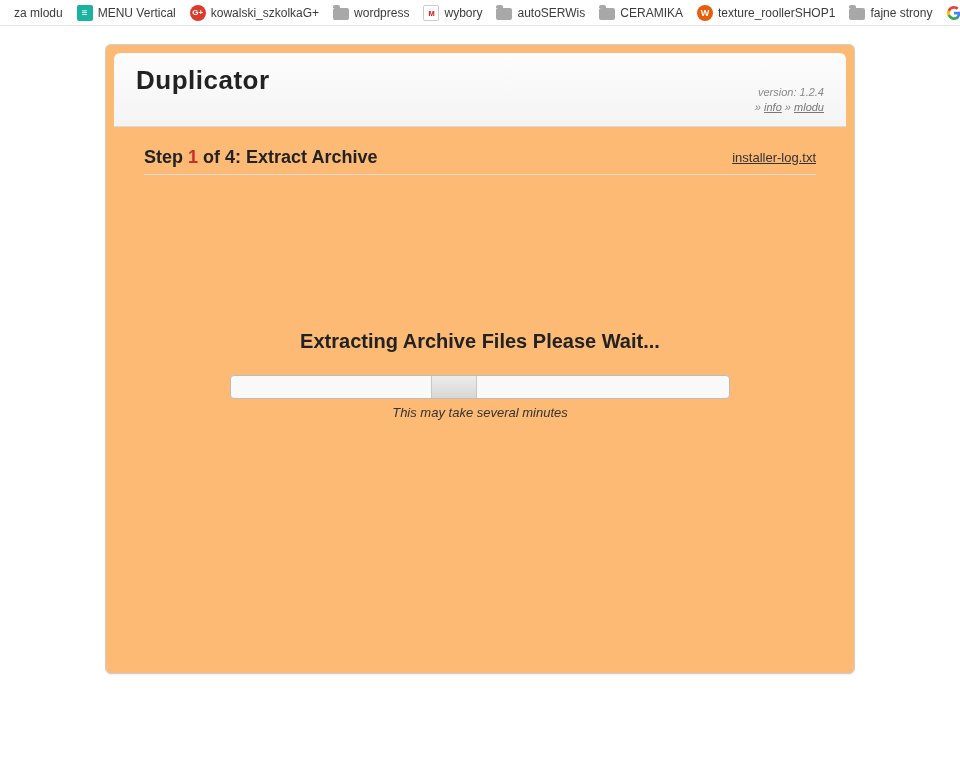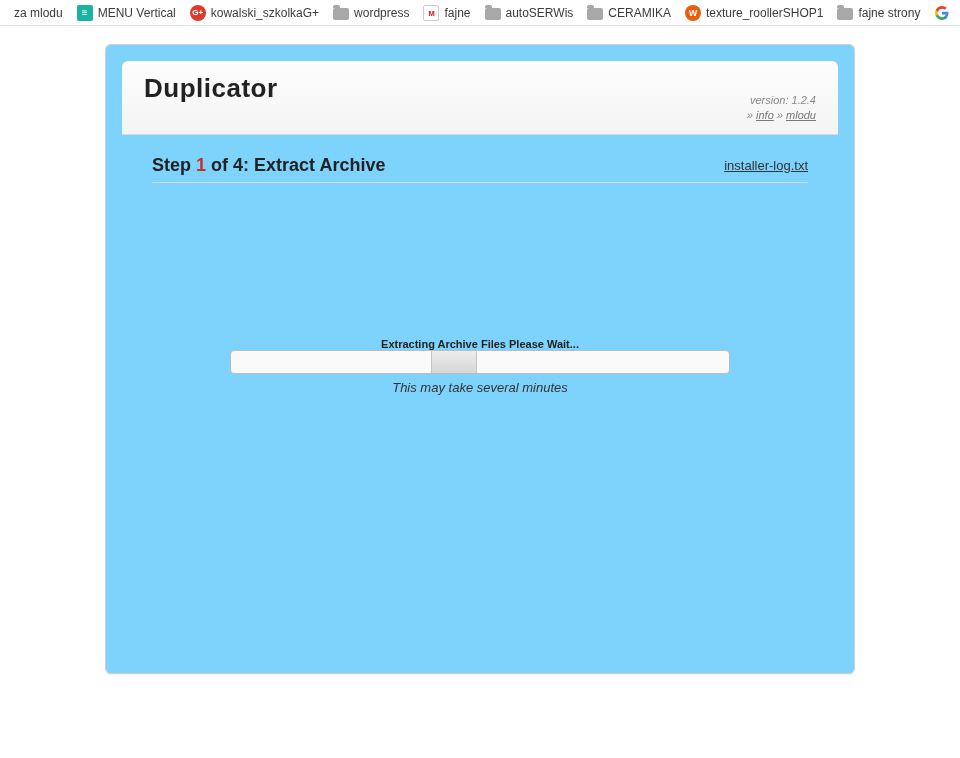--- a/index.html
+++ b/index.html
@@ -37,24 +37,24 @@
     .icon-orange { background:#e85d0a; color:#fff; font-weight:bold; border-radius:50%; }
     .icon-white { background:#fff; border:1px solid #ccc; color:#d22; font-weight:bold; border-radius:2px; font-size:9px; }
     .icon-google { background:#fff; }
     .icon-google svg { width:14px; height:14px; }
 
     .main-panel {
       width: 750px;
       margin: 18px auto 0 auto;
       border: 1px solid #cfcfcf;
       border-radius: 6px;
-      background: #7dd3fc;
+      background: #fdba74;
       box-shadow: 0 1px 2px rgba(0,0,0,.07);
       min-height: 630px;
-      padding: 16px;
+      padding: 8px;
       position: relative;
     }
     .panel-header {
       display:flex;
       align-items:flex-start;
       justify-content:space-between;
       padding: 12px 22px 10px 22px;
       border-bottom: 1px solid #d9d9d9;
       background: linear-gradient(#fdfdfd,#f4f4f4);
       border-radius:6px 6px 0 0;
@@ -92,24 +92,24 @@
       font-family: Verdana, sans-serif;
     }
     .step-red { color:#c9302c; }
     .log-link { font-size:13px; color:#333; text-decoration: underline; }
 
     .progress-area {
       text-align:center;
       margin-top:155px;
     }
     .progress-label {
-      font-size:11px;
+      font-size:20px;
       font-weight:bold;
       color:#222;
-      margin-bottom:0;
+      margin-bottom:22px;
     }
     .progress-bar {
       width:500px;
       height:24px;
       margin:0 auto;
       border:1px solid #bcbcbc;
       border-radius:4px;
       background:#f9f9f9;
       position:relative;
       overflow:hidden;
@@ -149,21 +149,21 @@
       <span>kowalski_szkolkaG+</span>
     </div>
     <div class="bm-item">
       <span class="bm-icon">
         <span class="icon-folder"></span>
       </span>
       <span>wordpress</span>
     </div>
     <div class="bm-item">
       <span class="bm-icon icon-white">м</span>
-      <span>fajne</span>
+      <span>wybory</span>
     </div>
     <div class="bm-item">
       <span class="bm-icon">
         <span class="icon-folder"></span>
       </span>
       <span>autoSERWis</span>
     </div>
     <div class="bm-item">
       <span class="bm-icon">
         <span class="icon-folder"></span>

